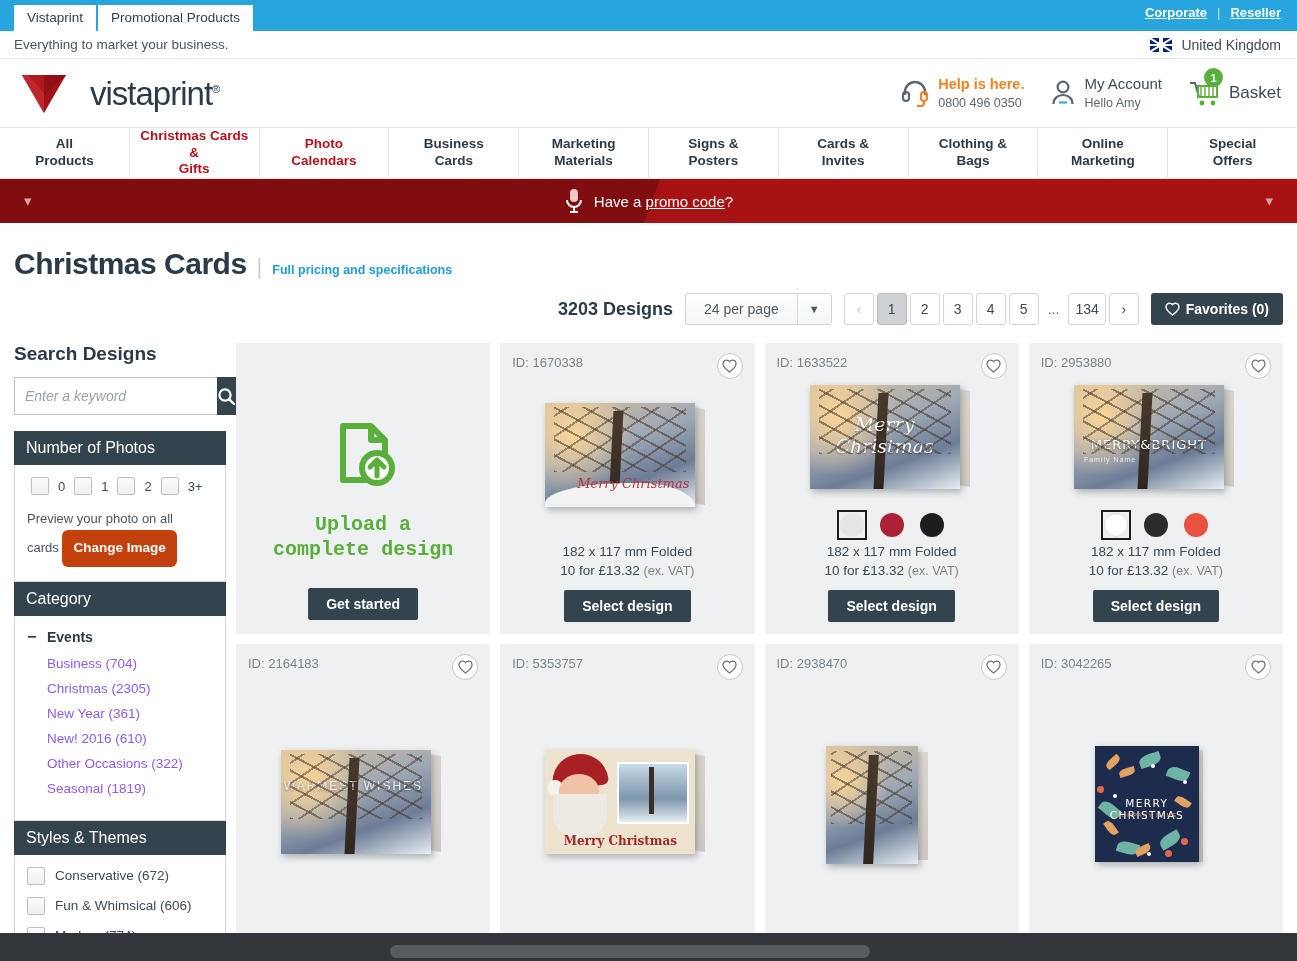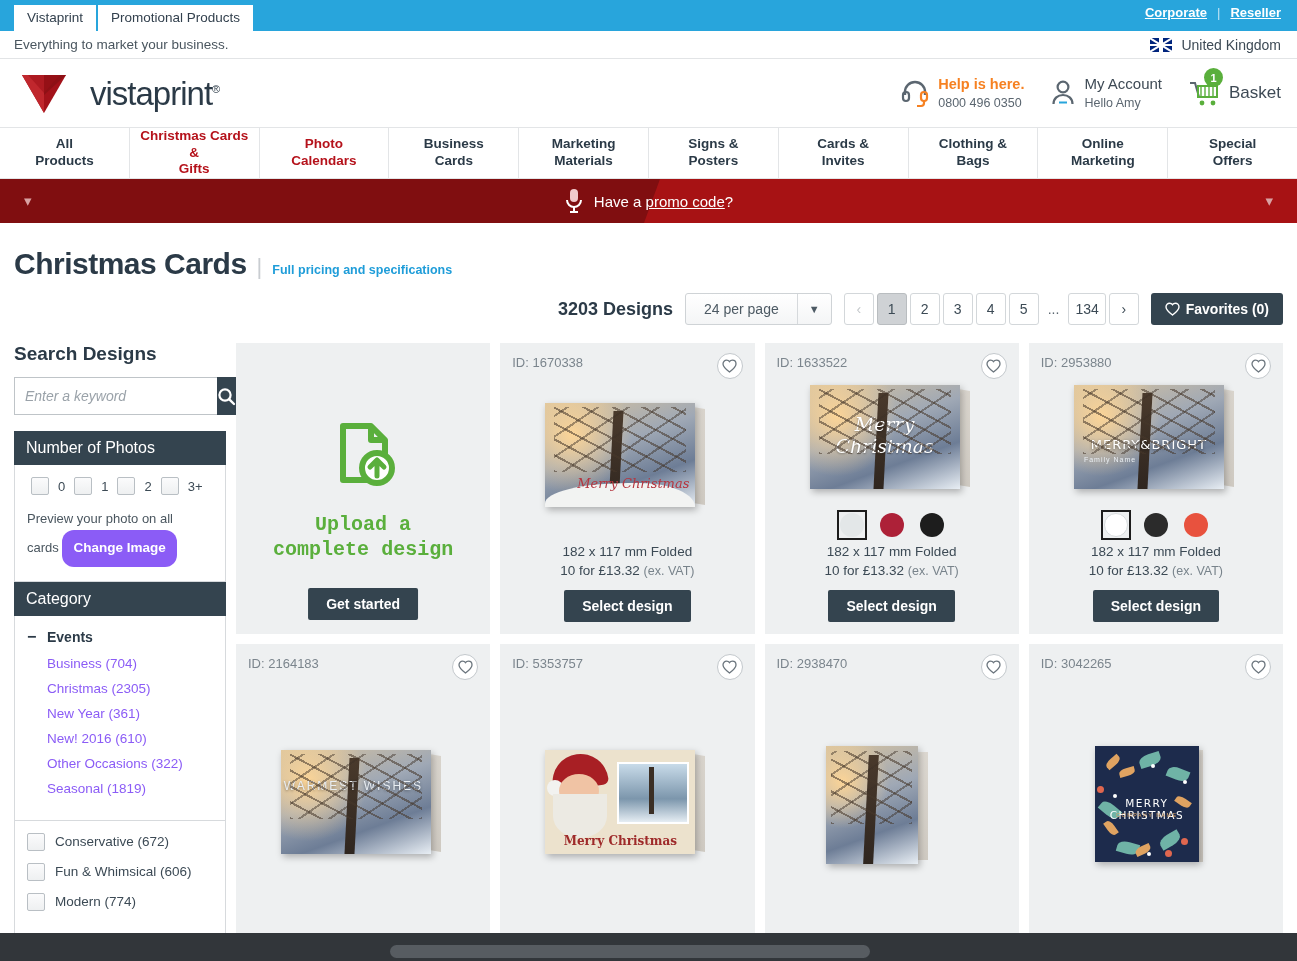--- a/index.html
+++ b/index.html
@@ -243,23 +243,23 @@
     border: 1px solid #b9bfc4; border-radius: 2px;
     background: linear-gradient(#fbfbfc,#eef0f1);
     display: inline-block;
     cursor: pointer;
     flex: 0 0 18px;
   }
   .cb-lab { font-size: 13px; color: #3c4a55; }
   .preview-note { font-size: 13px; color: #4a565f; line-height: 1.8; }
   .change-img-btn {
     display: inline-block;
-    background: #8b5cf6; color: #fff;
+    background: #c2410c; color: #fff;
     font-size: 13.5px; font-weight: bold;
-    padding: 6px 11px; border-radius: 12px;
+    padding: 6px 11px; border-radius: 6px;
     cursor: pointer;
     vertical-align: middle;
   }
   .cat-group { display: flex; align-items: center; gap: 10px; font-size: 14px; font-weight: bold; color: #2b3a47; margin-bottom: 10px; cursor: pointer; }
   .cat-minus { font-size: 16px; color: #2b3a47; width: 10px; display:inline-block;}
   .cat-link { display: block; font-size: 13.5px; color: #8b5cf6; margin: 0 0 10px 20px; cursor: pointer; }
   .theme-row { display: flex; align-items: center; gap: 10px; margin-bottom: 12px; }
   .theme-lab { font-size: 13.5px; color: #3c4a55; }
 
   
@@ -620,20 +620,21 @@
           </div>
           <span class="cat-link">Business (704)</span>
           <span class="cat-link">Christmas (2305)</span>
           <span class="cat-link">New Year (361)</span>
           <span class="cat-link">New! 2016 (610)</span>
           <span class="cat-link">Other Occasions (322)</span>
           <span class="cat-link">Seasonal (1819)</span>
         </div>
       </div>
 
+      <div class="panel-head">Styles &amp; Themes</div>
       <div class="panel">
         <div class="panel-body">
           <div class="theme-row">
             <span class="cb"></span>
             <span class="theme-lab">Conservative (672)</span>
           </div>
           <div class="theme-row">
             <span class="cb"></span>
             <span class="theme-lab">Fun &amp; Whimsical (606)</span>
           </div>

